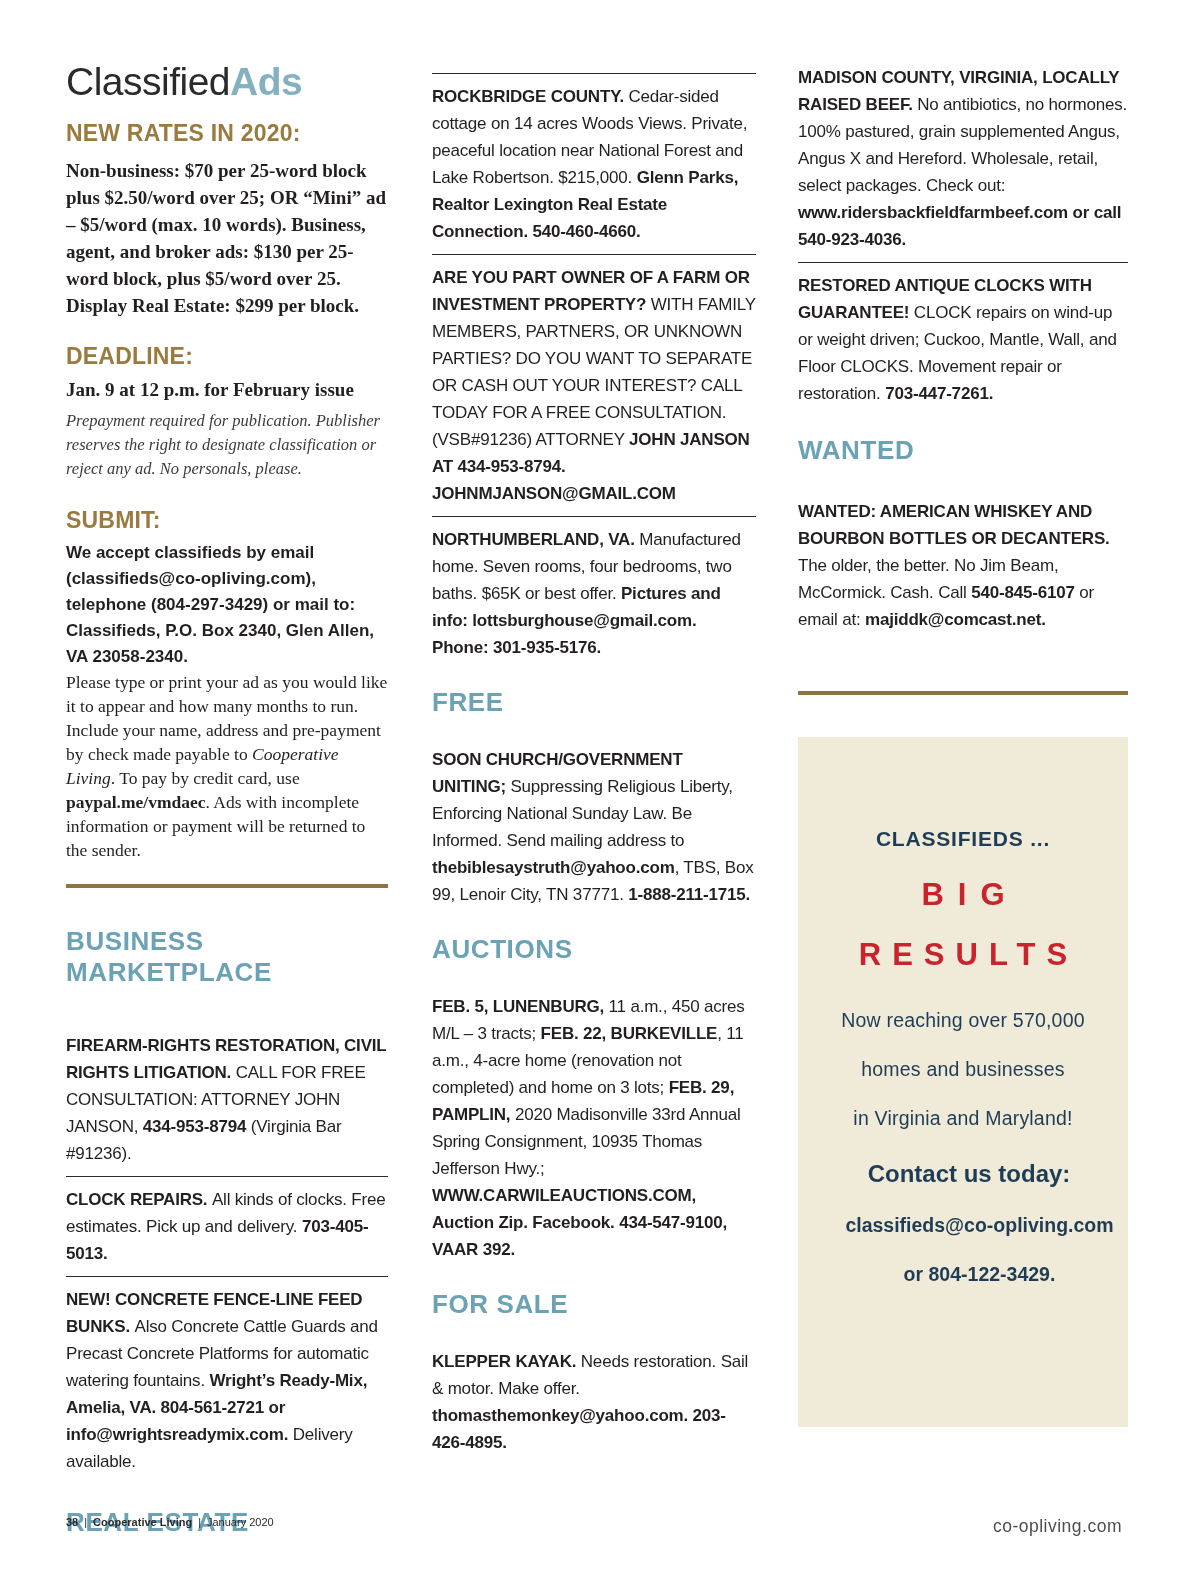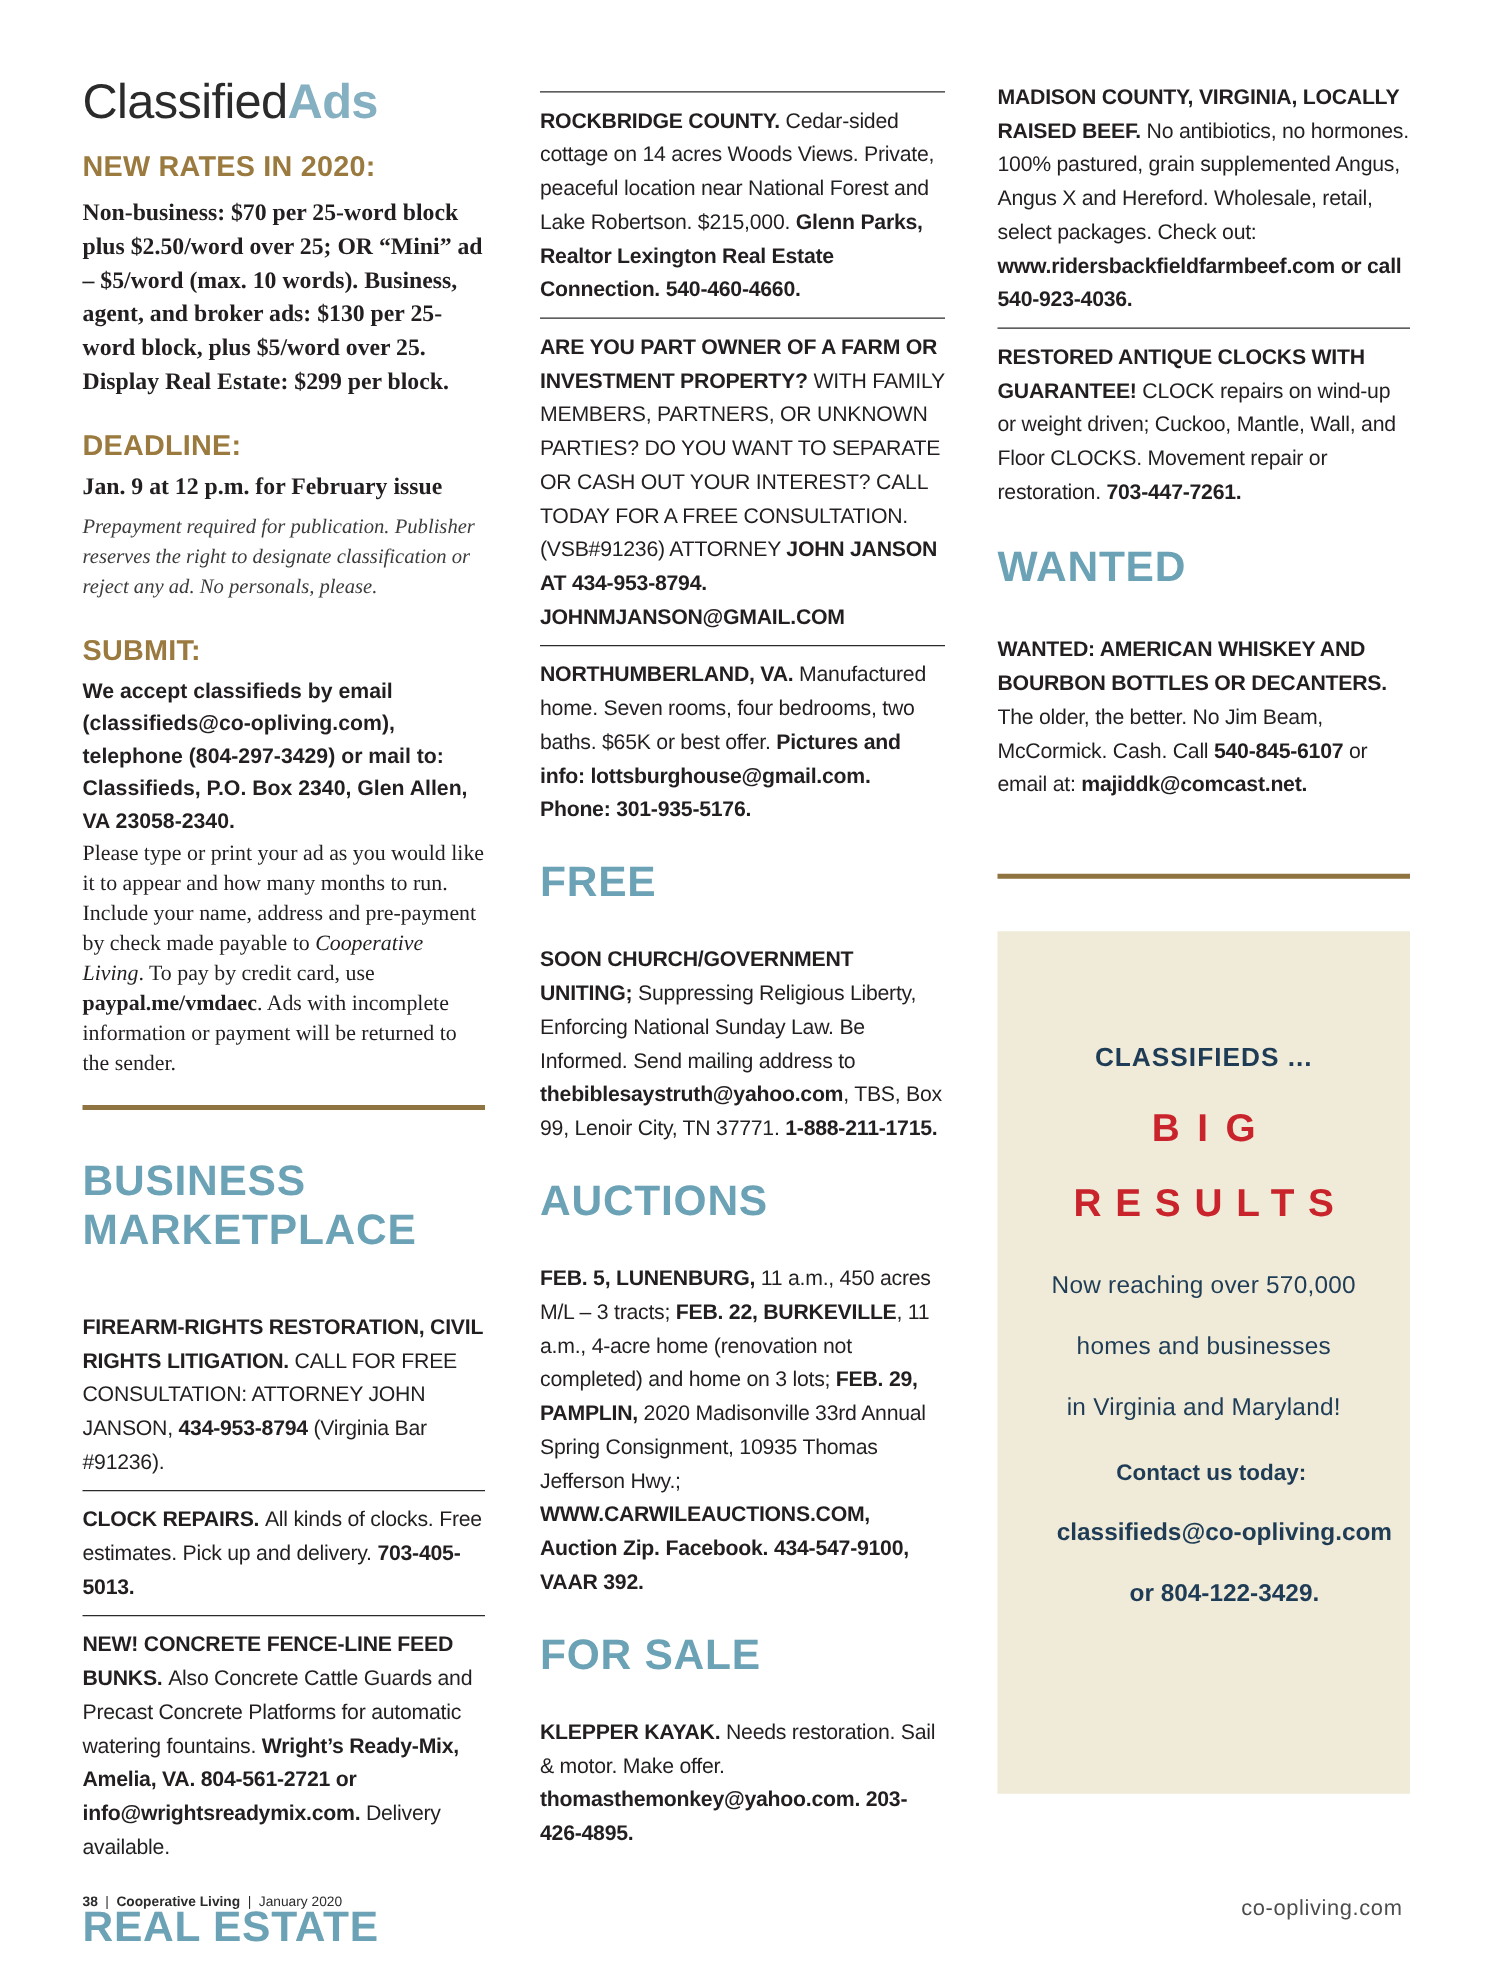--- a/index.html
+++ b/index.html
@@ -13,21 +13,21 @@
   .col-right { left:798px; width:330px; padding-top:4px; }
 
   
   .masthead { font-size:39px; line-height:44px; font-weight:400; color:#2b2b2b; letter-spacing:-0.5px; margin:0 0 16px 0; }
   .masthead .accent { font-weight:700; color:#85b0c1; }
 
   
   .h-brown { color:#9a7a3e; font-size:23px; font-weight:700; letter-spacing:0.2px; margin:0; }
 
   
-  .h-cat { color:#6ba2b5; font-size:34px; font-weight:700; letter-spacing:0.6px; margin:0; }
+  .h-cat { color:#6ba2b5; font-size:26px; font-weight:700; letter-spacing:0.6px; margin:0; }
 
   
   .serif-bold { font-family:"Liberation Serif", serif; font-size:19px; line-height:27px; font-weight:700; margin:8px 0 0 0; }
   .serif-italic { font-family:"Liberation Serif", serif; font-size:16.5px; line-height:24px; font-style:italic; margin:6px 0 0 0; color:#3c3c3c; }
   .serif-body { font-family:"Liberation Serif", serif; font-size:17.5px; line-height:24px; margin:0; }
 
   
   .sans-semibold { font-size:17px; line-height:26px; font-weight:700; margin:6px 0 0 0; }
 
   
@@ -55,21 +55,21 @@
   
   .promo {
     background:#f0ead8; width:330px; height:690px; box-sizing:border-box;
     text-align:center; color:#1e3c55; padding-top:90px;
   }
   .promo-line1 { font-size:21px; font-weight:700; letter-spacing:0.8px; margin:0 0 26px 0; }
   .promo-line2 { font-size:21px; font-weight:700; letter-spacing:0.3px; margin:0 0 34px 0; }
   .promo-big   { font-size:31px; font-weight:700; color:#c9232b; letter-spacing:14px; margin:0 0 24px 0; text-indent:14px; }
   .promo-results{ font-size:31px; font-weight:700; color:#c9232b; letter-spacing:11px; margin:0 0 36px 0; text-indent:11px; }
   .promo-reach { font-size:19.5px; font-weight:400; margin:0 0 26px 0; letter-spacing:0.2px; }
-  .promo-contact { font-size:18px; font-weight:700; margin:30px 0 26px 0;padding-left:12px; }
+  .promo-contact { font-size:24px; font-weight:700; margin:30px 0 26px 0;padding-left:12px; }
   .promo-strong  { font-size:19.5px; font-weight:700; margin:0 0 26px 0;padding-left:33px; }
 
   
   .footer-left { position:absolute; left:66px; top:1516px; font-size:11px; color:#2b2b2b; }
   .footer-left .bold { font-weight:700; }
   .footer-left .pipe { font-weight:300; color:#2b2b2b; padding:0 6px; }
   .footer-right { position:absolute; right:78px; top:1516px; font-size:17.5px; color:#4d4d4f; letter-spacing:0.5px; }
 </style>
 </head>
 <body>

